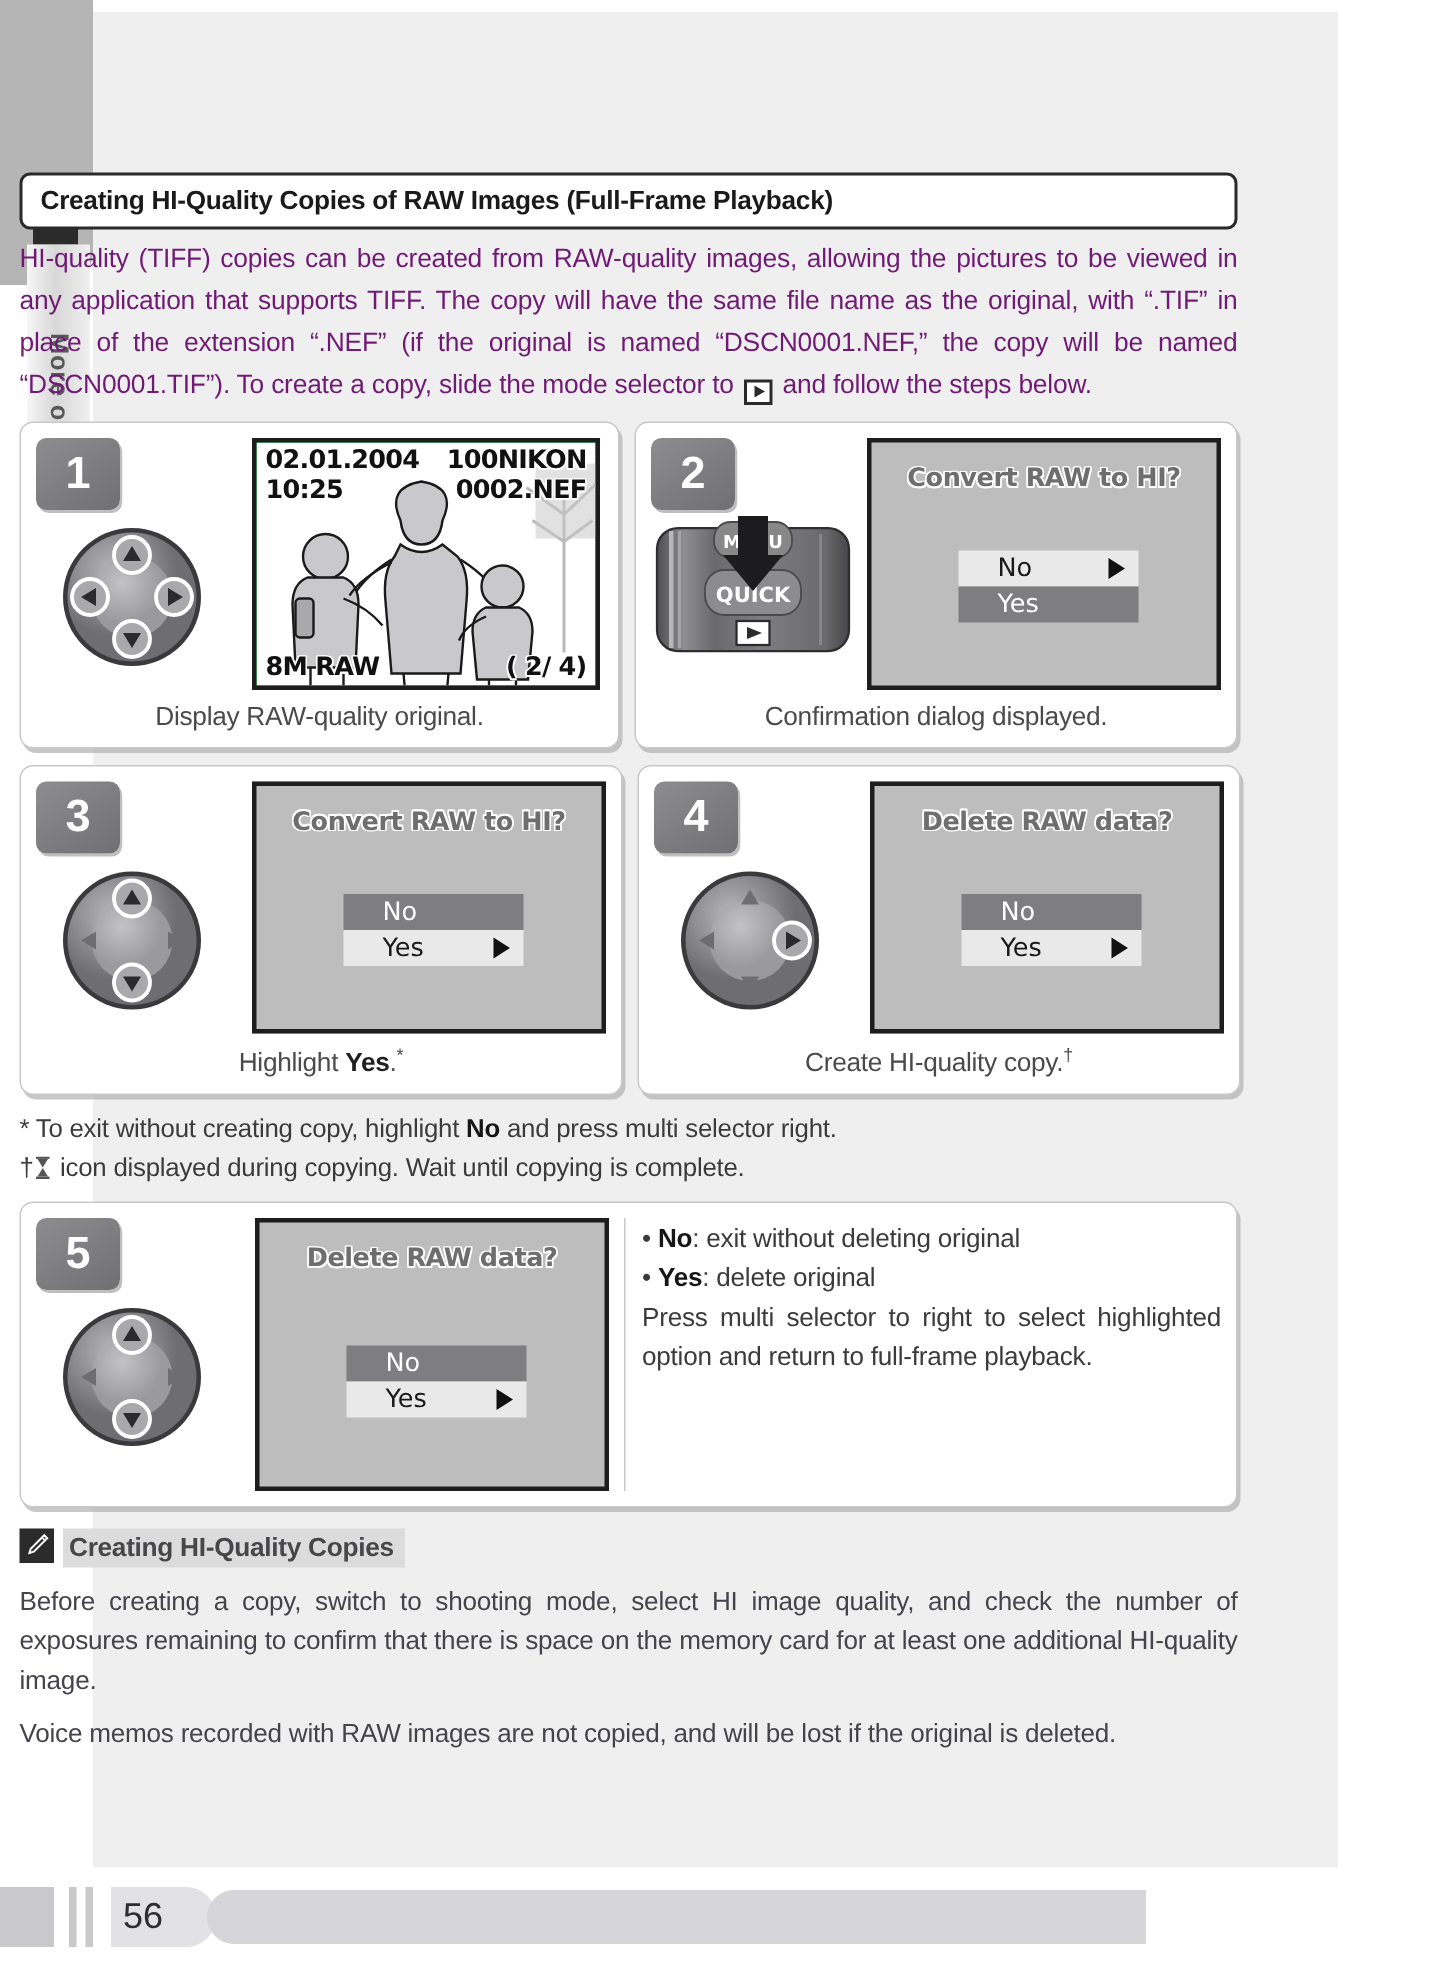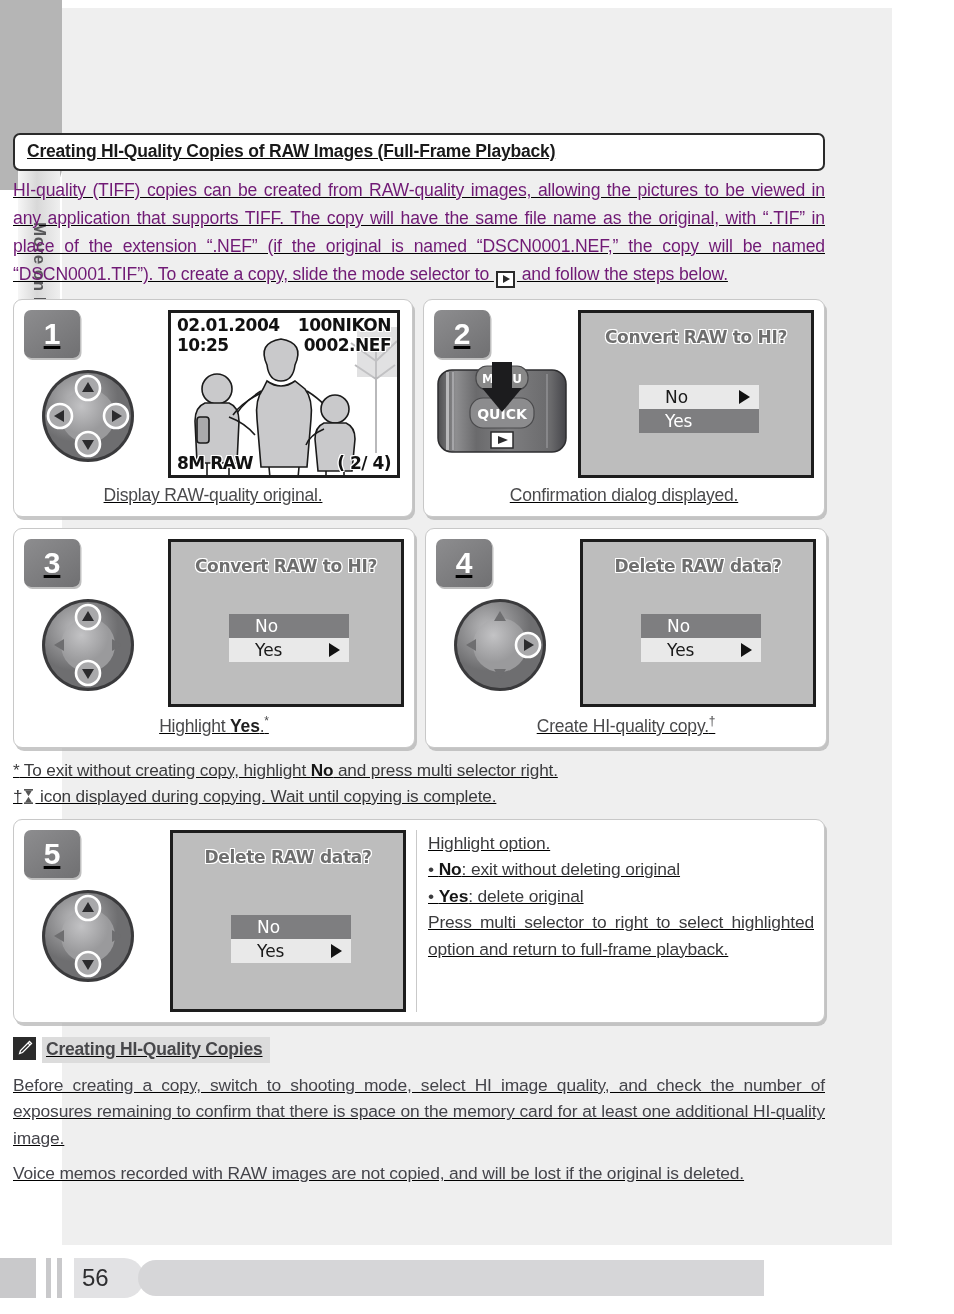--- a/index.html
+++ b/index.html
@@ -45,21 +45,21 @@
   }
 
   
   .content {
     position: absolute; left: 62px; top: 0;
     width: 830px; height: 1245px;
     background: #efefef;
   }
   .top-white { position:absolute; left:0; top:0; width:830px; height:8px; background:#fff; }
 
-  .inner { position: absolute; left: 13px; top: 133px; width: 812px; text-decoration: underline; }
+  .inner { position: absolute; left: 13px; top: 115px; width: 812px; }
 
   
   .title-box {
     background:#fff; border:2px solid #2a2a2a; border-radius: 7px;
     padding: 6px 12px 7px 12px;
     font-size: 17.5px; font-weight: 700; color:#1a1a1a;
     letter-spacing: -0.2px;
   }
 
   .intro {
@@ -492,21 +492,20 @@
           <div class="opt unsel">
             <span class="txt">No</span>
           </div>
           <div class="opt sel">
             <span class="txt">Yes</span>
             <span class="arrow"></span>
           </div>
         </div>
       </div>
       <div class="desc">
-        <div class="line">Highlight option.</div>
         <div class="line">• <b>No</b><span>: exit without deleting original</span></div>
         <div class="line">• <b>Yes</b><span>: delete original</span></div>
         <div>Press multi selector to right to select highlighted option and return to full-frame playback.</div>
       </div>
     </div>
 
     <div class="note">
       <div class="note-head">
         <div class="pencil-box">
           <svg width="16" height="16" viewBox="0 0 16 16">

